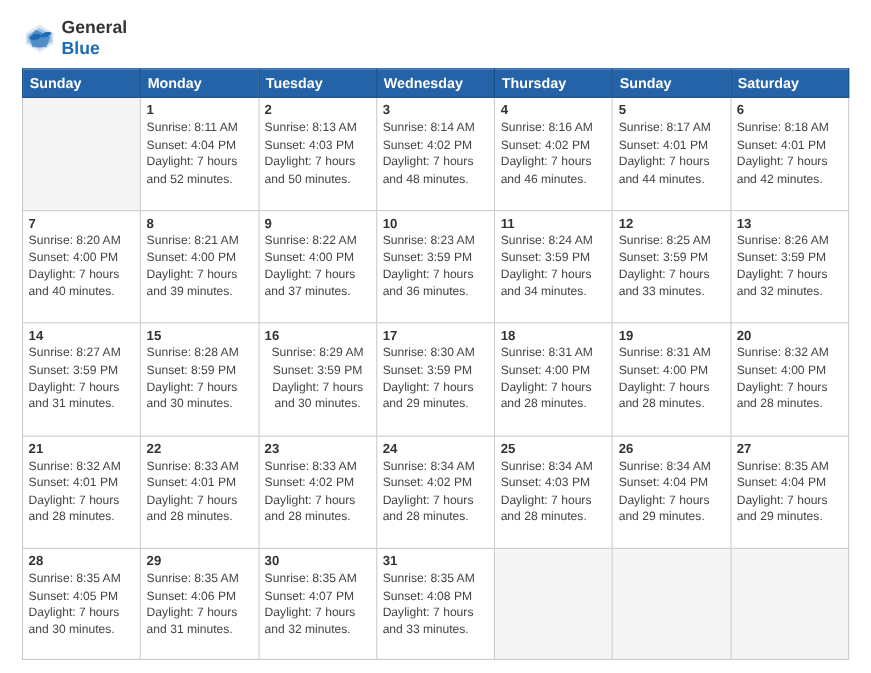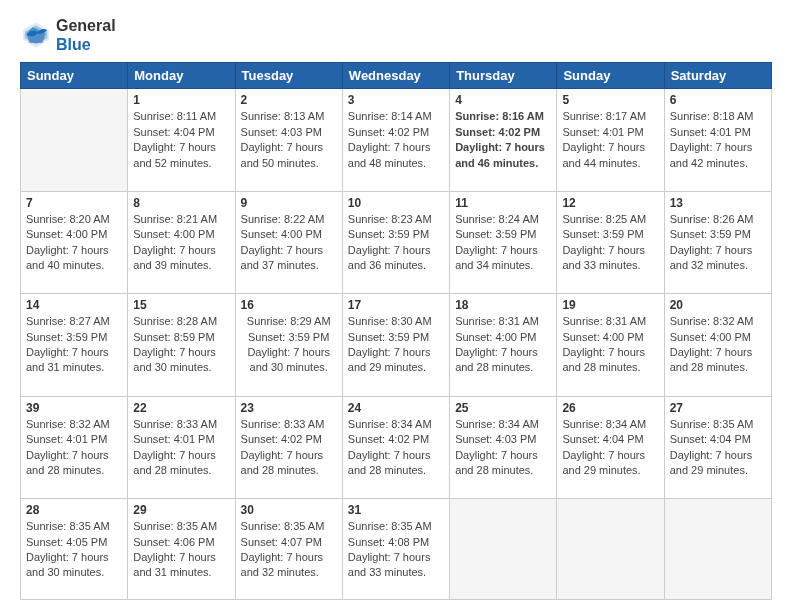--- a/index.html
+++ b/index.html
@@ -151,21 +151,21 @@
           </td>
           <td>
             <span class="day-num">3</span>
             <div class="day-info" style="white-space: pre-line;">Sunrise: 8:14 AM
 Sunset: 4:02 PM
 Daylight: 7 hours
 and 48 minutes.</div>
           </td>
           <td>
             <span class="day-num">4</span>
-            <div class="day-info" style="white-space: pre-line; font-weight: bold;">Sunrise: 8:16 AM
+            <div class="day-info" style="white-space: pre-line;">Sunrise: 8:16 AM
 Sunset: 4:02 PM
 Daylight: 7 hours
 and 46 minutes.</div>
           </td>
           <td>
             <span class="day-num">5</span>
             <div class="day-info" style="white-space: pre-line;">Sunrise: 8:17 AM
 Sunset: 4:01 PM
 Daylight: 7 hours
 and 44 minutes.</div>
@@ -275,21 +275,21 @@
           <td>
             <span class="day-num">20</span>
             <div class="day-info" style="white-space: pre-line;">Sunrise: 8:32 AM
 Sunset: 4:00 PM
 Daylight: 7 hours
 and 28 minutes.</div>
           </td>
         </tr>
         <tr>
           <td>
-            <span class="day-num">39</span>
+            <span class="day-num">21</span>
             <div class="day-info" style="white-space: pre-line;">Sunrise: 8:32 AM
 Sunset: 4:01 PM
 Daylight: 7 hours
 and 28 minutes.</div>
           </td>
           <td>
             <span class="day-num">22</span>
             <div class="day-info" style="white-space: pre-line;">Sunrise: 8:33 AM
 Sunset: 4:01 PM
 Daylight: 7 hours

